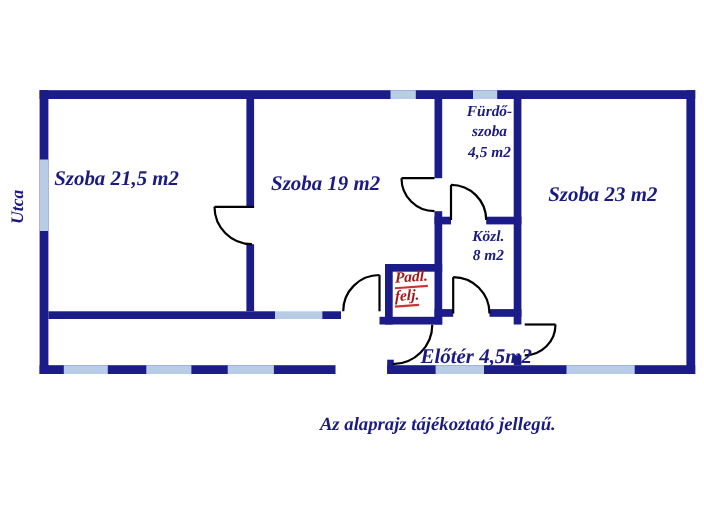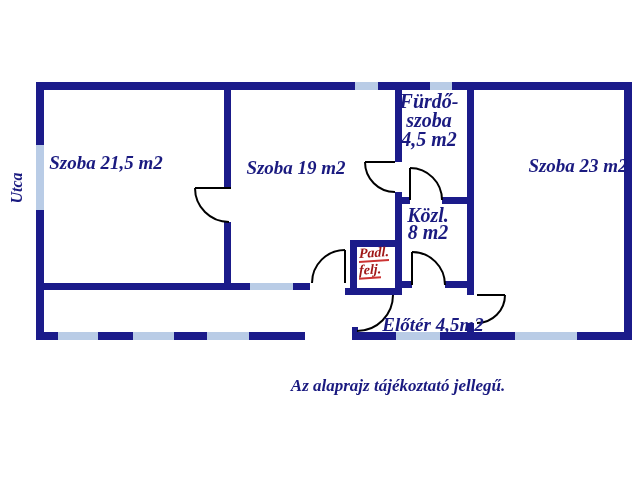--- a/index.html
+++ b/index.html
@@ -10,21 +10,21 @@
   body{width:640px;height:480px;background:var(--bg);overflow:hidden;
        font-family:"Liberation Serif","DejaVu Serif",serif;}
   .plan{position:relative;width:640px;height:480px;}
   svg{position:absolute;left:0;top:0;}
   .wall{fill:var(--wall);}
   .win{fill:var(--window);}
   .door{stroke:var(--door);stroke-width:2;fill:none;}
   .lbl{position:absolute;color:var(--text);font-weight:bold;font-style:italic;
        font-size:19px;white-space:nowrap;transform:translateX(-50%);line-height:19px;}
   .lbl.block{text-align:center;}
-  .lbl.small{font-size:20px;}
+  .lbl.small{font-size:14px;margin-left:16px;}
   .padl{position:absolute;left:359px;top:245px;transform:none;
         color:var(--red_text);font-weight:bold;font-style:italic;font-size:14px;
         line-height:15px;white-space:nowrap;}
   .padl span{border-bottom:2px solid var(--red_line);display:inline-block;
         transform:skewY(-4deg);}
   .utca{position:absolute;left:17px;top:188px;color:var(--text);font-weight:bold;
         font-style:italic;font-size:16px;white-space:nowrap;
         transform:translate(-50%,-50%) rotate(-90deg);}
   .caption{position:absolute;left:386px;top:376px;transform:translateX(-50%);
         color:var(--text);font-weight:bold;font-style:italic;font-size:17px;
@@ -80,21 +80,21 @@
     <path class="door" d="M412,252 A33,33 0 0 1 445,285"></path>
     <path class="door" d="M345,283 V250"></path>
     <path class="door" d="M345,250 A33,33 0 0 0 312,283"></path>
     <path class="door" d="M393,295 A36,36 0 0 1 357,331"></path>
     <path class="door" d="M477,295 H505"></path>
     <path class="door" d="M505,295 A28,28 0 0 1 477,323"></path>
   </svg>
 
   <div class="lbl" style="left:106px;top:153px;">Szoba 21,5 m2</div>
   <div class="lbl" style="left:296px;top:158px;">Szoba 19 m2</div>
-  <div class="lbl" style="left:548px;top:156px;margin-left:30px;">Szoba 23 m2</div>
+  <div class="lbl" style="left:548px;top:168px;">Szoba 23 m2</div>
 
   <div class="lbl block small" style="left:429px;top:92px;">
     <div>Fürdő-</div>
     <div>szoba</div>
     <div>4,5 m2</div>
   </div>
 
   <div class="lbl block small" style="left:428px;top:207px;line-height:17px;">
     <div>Közl.</div>
     <div>8 m2</div>

